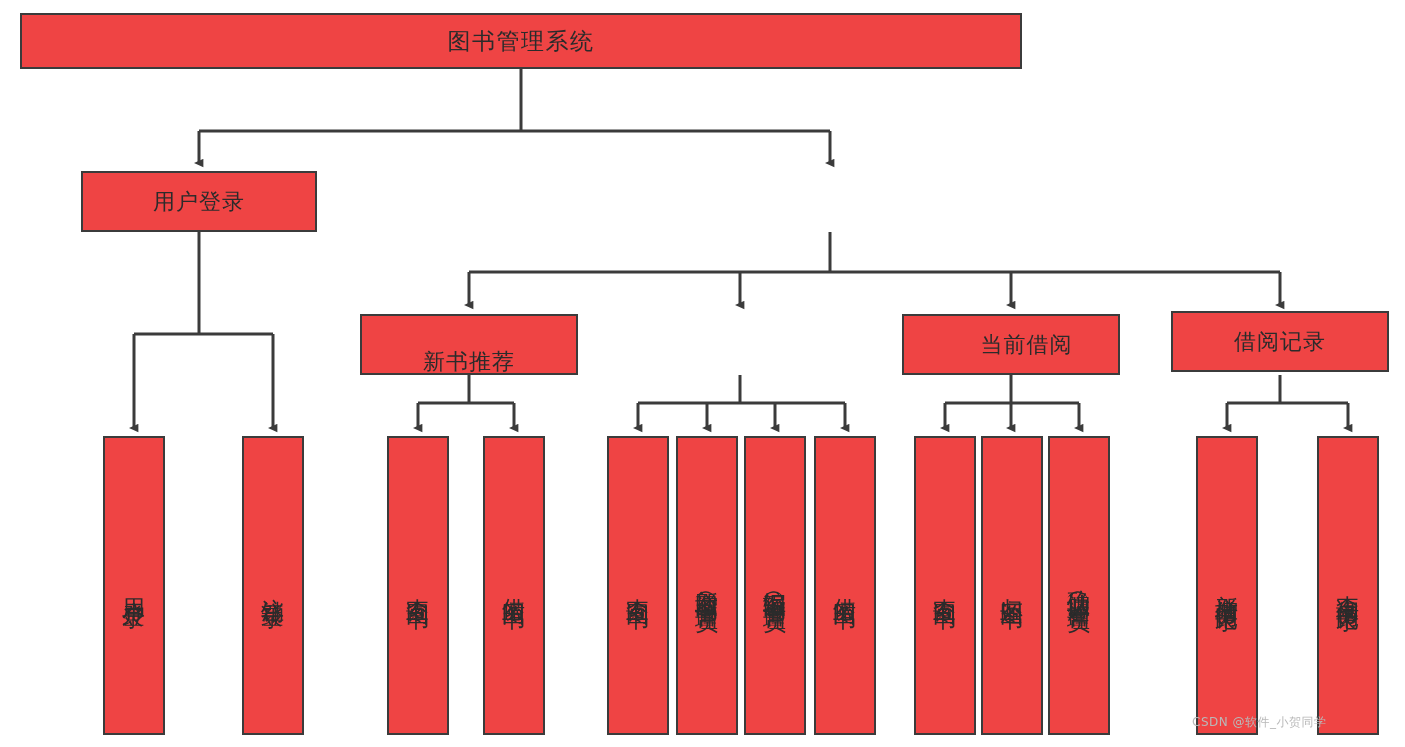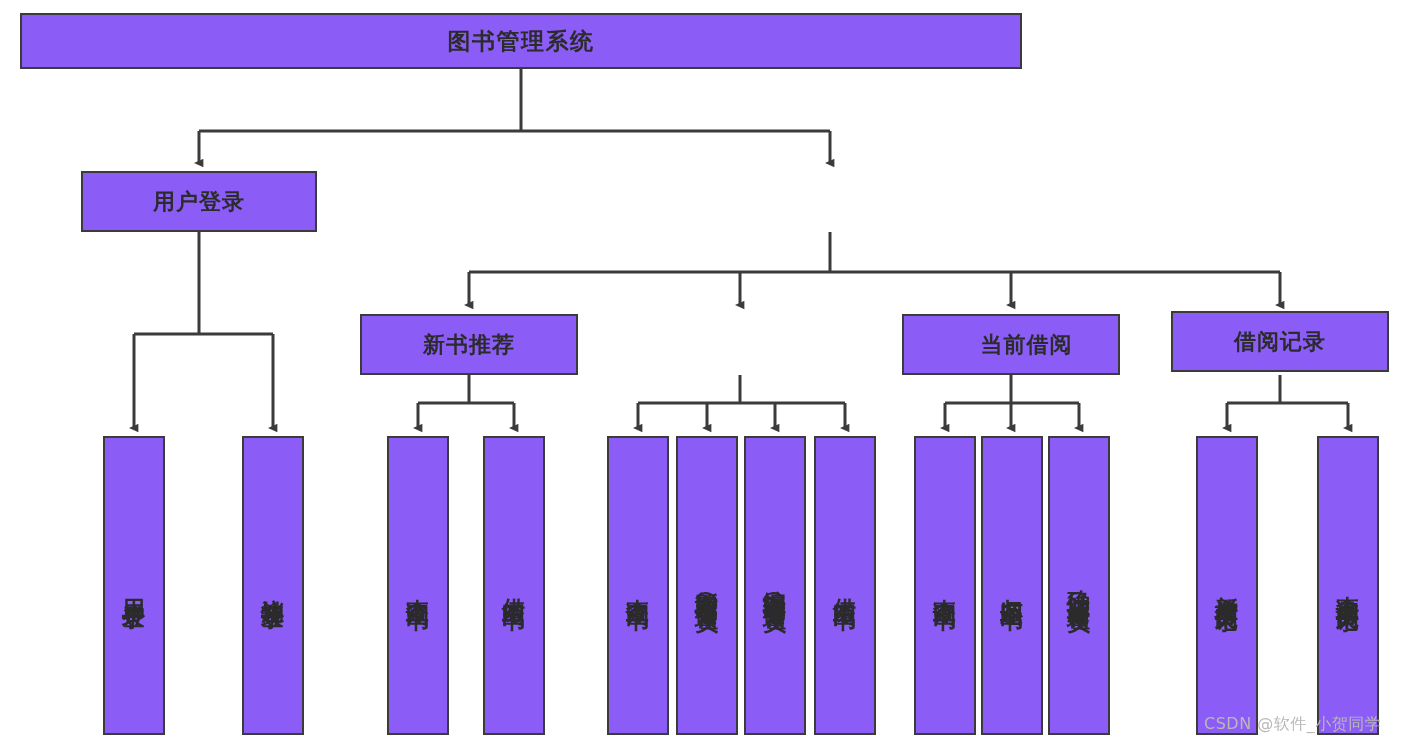--- a/index.html
+++ b/index.html
@@ -9,26 +9,25 @@
     background:#ffffff;
     font-family:"DejaVu Sans","Liberation Sans",sans-serif;
     overflow:hidden;
   }
   #canvas{position:relative;width:1405px;height:747px;}
   svg.edges{position:absolute;left:0;top:0;width:1405px;height:747px;pointer-events:none;}
 
   .node{
     position:absolute;
     box-sizing:border-box;
-    background:#8b5cf6;
+    background:#ef4444;
     border:2.5px solid #3b3b3b;
     display:flex;align-items:center;justify-content:center;
     color:#2b2b2b;
     line-height:1.05;
-    font-weight:bold;
   }
   .node.h{ font-size:22px; letter-spacing:1px; }
   .node.title{ font-size:23px; letter-spacing:1.5px; }
   .node.v{
     writing-mode:vertical-rl;
     text-orientation:upright;
     font-size:23px;
     letter-spacing:3px;
     padding:8px 0;
     align-items:center;
@@ -38,26 +37,25 @@
   .node.v .vtxt{
     writing-mode:vertical-rl;
     text-orientation:upright;
     display:block;
     text-align:center;
     letter-spacing:3px;
   }
   .watermark{
     position:absolute;
     left:1192px;top:714px;
-    font-size:16px;
+    font-size:12px;
     color:#b9b9b9;
     letter-spacing:0.5px;
     white-space:nowrap;
     font-family:"DejaVu Sans","Liberation Sans",sans-serif;
-    margin-left:12px;
   }
 </style>
 </head>
 <body>
 
 <div id="canvas">
 
   <svg class="edges" viewBox="0 0 1405 747">
     <defs>
       <marker id="arrow" markerWidth="10" markerHeight="10" refX="4.2" refY="5" orient="auto" markerUnits="userSpaceOnUse">
@@ -109,21 +107,21 @@
   </svg>
 
   <div class="node title" style="left:20px;top:13px;width:1002px;height:56px;">
     <span>图书管理系统</span>
   </div>
 
   <div class="node h" style="left:81px;top:171px;width:236px;height:61px;">
     <span>用户登录</span>
   </div>
 
-  <div class="node h" style="left:360px;top:314px;width:218px;height:61px;">
+  <div class="node h" style="left:360px;top:314px;width:218px;height:61px;align-items:flex-end;">
     <span>新书推荐</span>
   </div>
   <div class="node h" style="left:902px;top:314px;width:218px;height:61px;padding-left:31px;">
     <span>当前借阅</span>
   </div>
   <div class="node h" style="left:1171px;top:311px;width:218px;height:61px;">
     <span>借阅记录</span>
   </div>
 
   <div class="node v" style="left:103px;top:436px;width:62px;height:299px;">

